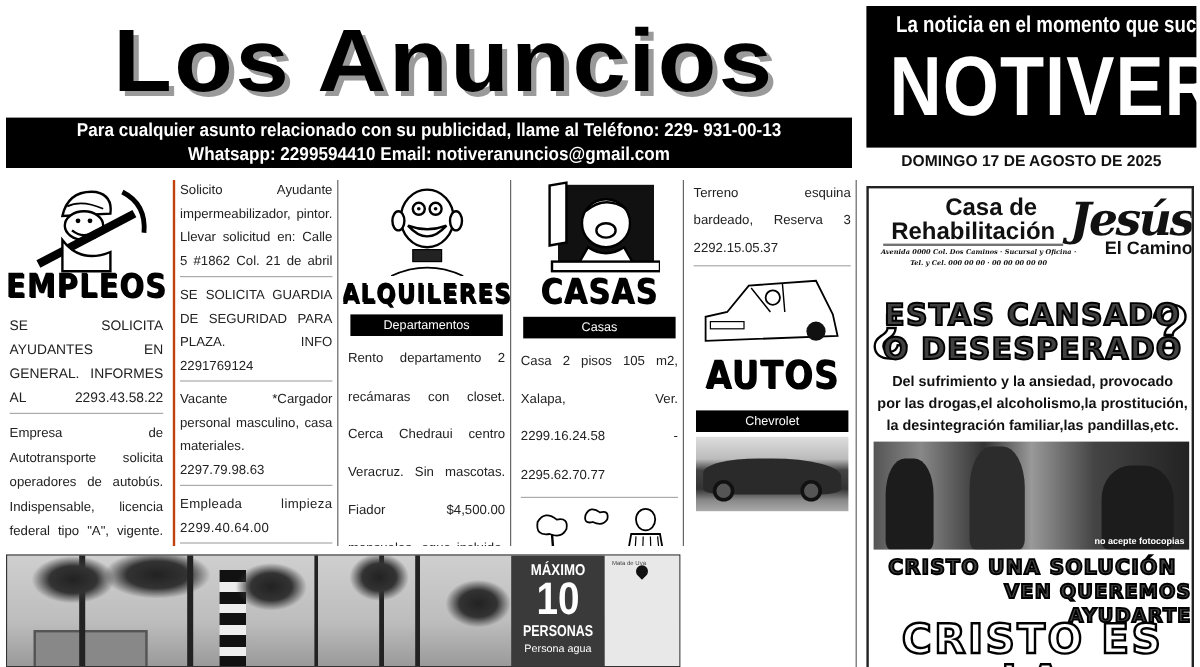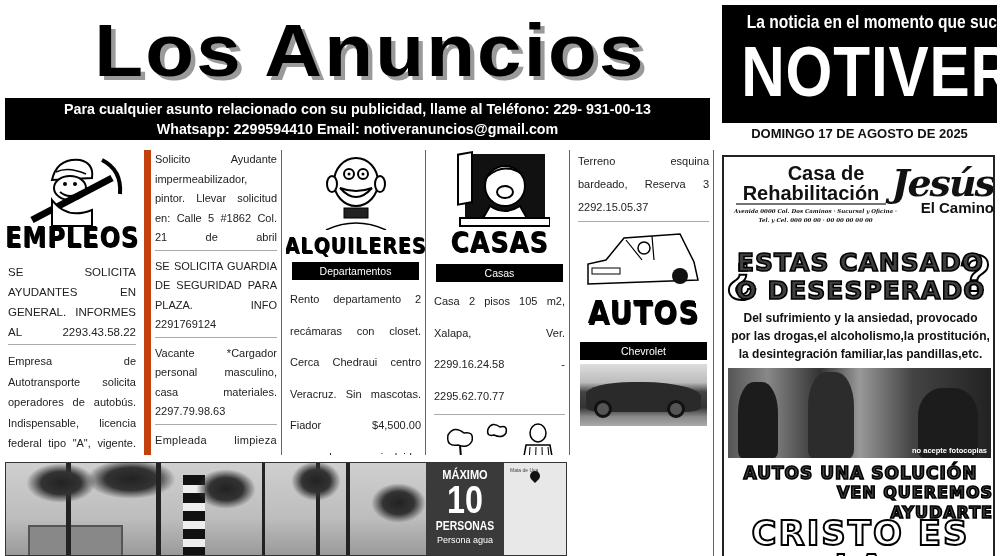--- a/index.html
+++ b/index.html
@@ -24,21 +24,21 @@
   }
   .notiver-slogan { font-size: 19px; font-weight: bold; margin-top: 6px; transform: scaleX(0.82); white-space: nowrap; }
   .notiver-name { font-size: 70px; font-weight: 900; line-height: 70px; margin-top: 4px; transform: scaleX(0.86); letter-spacing: 1px; }
   .issue-date {
     position: absolute; left: 722px; top: 126px; width: 275px; text-align: center;
     font-weight: bold; font-size: 13px;
   }
 
   
   .col { position: absolute; top: 150px; height: 305px; overflow: hidden; }
-  .col.border-l { border-left: 7px solid #c2410c; }
+  .col.border-l { border-left: 2px solid #c2410c; }
   .col.border-r { border-right: 1px solid #666; }
   .col-inner { padding: 0 4px; }
 
   .section-art { width: 100%; display: flex; flex-direction: column; align-items: center; }
   .section-word {
     font-family: "DejaVu Sans", sans-serif; font-weight: 900; color: #000; letter-spacing: 1px;
     text-shadow: 1px 1px 0 #000; transform: scaleY(1.15);
   }
 
   .ad-text { font-size: 11px; line-height: 19.5px; text-align: justify; text-align-last: justify; color: #222; }
@@ -298,16 +298,16 @@
     <div>Del sufrimiento y la ansiedad, provocado</div>
     <div>por las drogas,el alcoholismo,la prostitución,</div>
     <div>la desintegración familiar,las pandillas,etc.</div>
   </div>
   <div class="rehab-photo">
     <div class="fig" style="left:10px; top:14px; width:40px; height:76px;"></div>
     <div class="fig" style="left:80px; top:4px; width:46px; height:86px; background:#2c2c2c;"></div>
     <div class="fig" style="left:190px; top:20px; width:60px; height:70px;"></div>
     <div class="rehab-photo-caption">no acepte fotocopias</div>
   </div>
-  <div class="outline-head" style="top:306px; font-size:17px; line-height:20px;">AUTOS UNA SOLUCIÓN</div>
+  <div class="outline-head" style="top:306px; font-size:17px; line-height:20px;">CRISTO UNA SOLUCIÓN</div>
   <div class="outline-head" style="top:326px; font-size:16px; line-height:20px;text-align:right;">VEN QUEREMOS AYUDARTE</div>
   <div class="cristo-head">CRISTO ES LA RESPUESTA</div>
 </div>
 
 </body></html>

